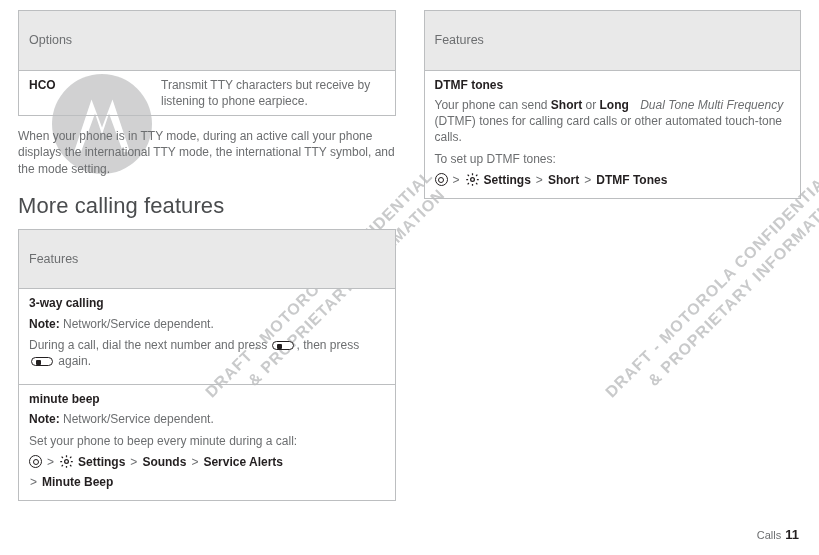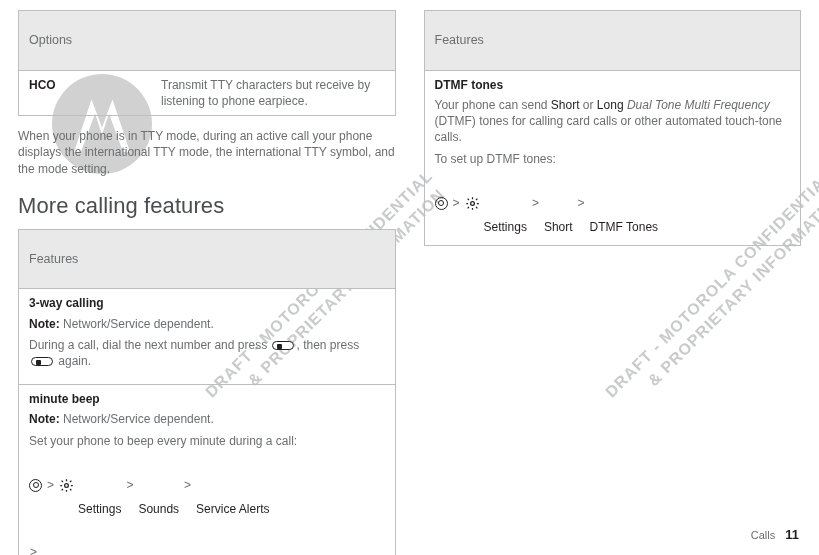--- a/index.html
+++ b/index.html
@@ -81,22 +81,22 @@
     margin: 10px 0 14px;
   }
   h2.sect {
     font-size: 22px;
     font-weight: 300;
     color: #4a4c4e;
     margin: 0 0 8px 0;
     letter-spacing: .1px;
   }
   .note-label { font-weight: bold; color: var(--accent); }
-  .italic { font-style: italic; }
-  .bold { font-weight: normal; color: var(--accent); margin-top: 47px; }
+  .italic { font-style: italic; margin-left: 8px; }
+  .bold { font-weight: bold; color: var(--accent); }
   .path-line {
     display: flex;
     align-items: center;
     gap: 4px;
     flex-wrap: wrap;
     margin-top: 4px;
   }
   .gt { color: var(--text-light); font-weight: normal; padding: 0 1px;}
   .ico-ring {
     display: inline-block;
@@ -137,21 +137,21 @@
   }
   
   .footer {
     position: absolute;
     bottom: 11px;
     right: 20px;
     font-size: 11px;
     color: var(--text-light);
     display:flex;
     align-items:baseline;
-    gap:10px;
+    gap:4px;
     z-index:3;
   }
   .footer .pg { font-weight: bold; color: var(--accent); font-size: 13px;}
   
   .wm {
     position:absolute;
     color: var(--watermark);
     font-weight:bold;
     letter-spacing:1px;
     font-size:16px;

